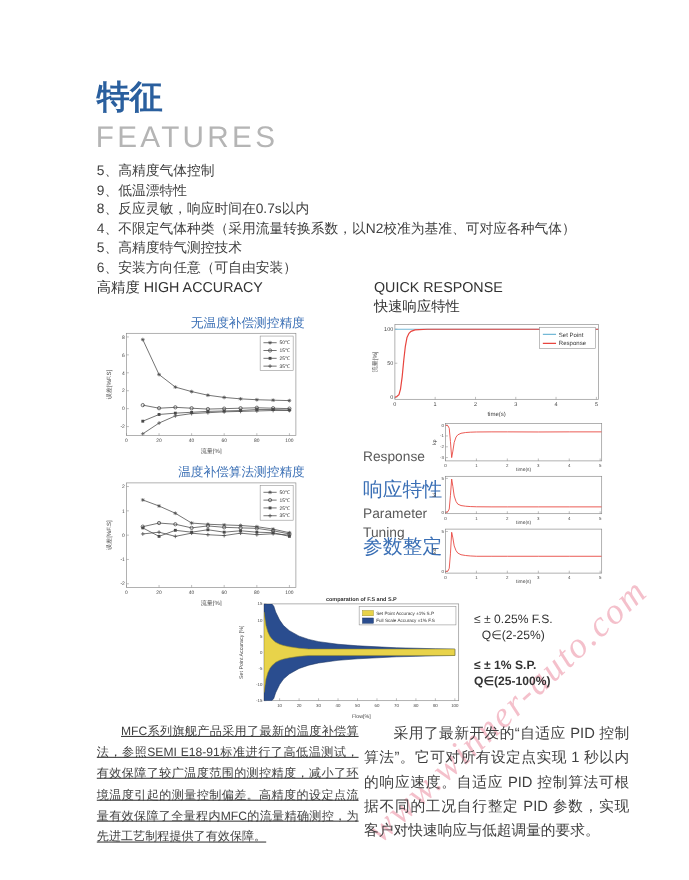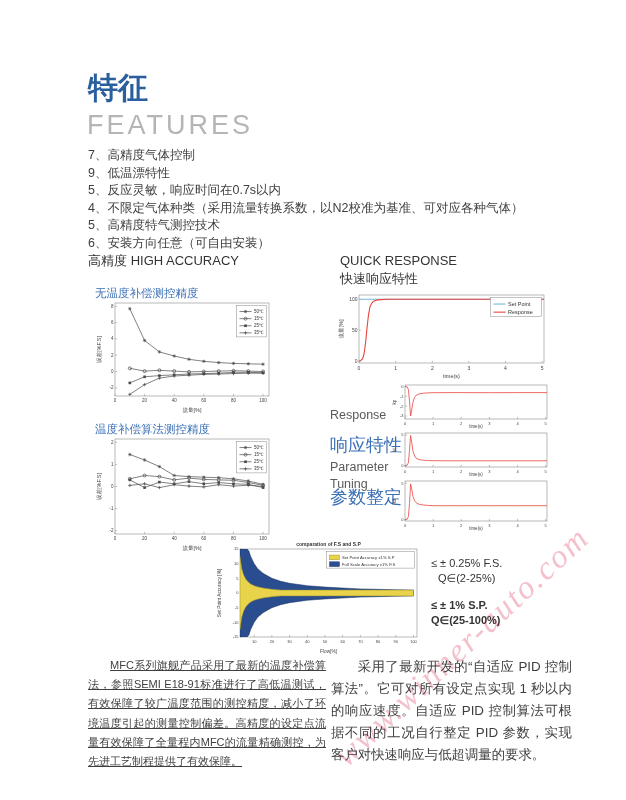--- a/index.html
+++ b/index.html
@@ -5,21 +5,21 @@
   html,body{margin:0;padding:0;background:#fff;}
   .page{position:relative;width:626px;height:800px;background:#fff;overflow:hidden;
         font-family:"Liberation Sans",sans-serif;color:#3f3f3f;}
   .title-zh{position:absolute;left:88px;top:68px;font-size:30px;font-weight:bold;color:#2a5f9e;}
   .title-en{position:absolute;left:87px;top:110px;font-size:27px;color:#b5b5b5;letter-spacing:3px;font-weight:400;}
   .features{position:absolute;left:88px;top:147px;margin:0;padding:0;list-style:none;
             font-size:12.5px;line-height:17.6px;color:#404040;}
   .col-header{position:absolute;font-size:13px;color:#333;}
   .ch-left{left:88px;top:252px;width:214px;}
   .ch-right{left:340px;top:252px;width:212px;line-height:18px;}
-  .chart-title{position:absolute;font-size:11.5px;color:#3a6fb5;text-align:left;}
+  .chart-title{position:absolute;font-size:11.5px;color:#3a6fb5;text-align:right;}
   .t1{left:95px;top:286px;width:182px;}
   .t2{left:95px;top:422px;width:182px;}
   .chart{position:absolute;}
   .c1{left:95px;top:299px;width:182px;height:114px;}
   .c2{left:95px;top:435px;width:182px;height:116px;}
   .c3{left:337px;top:290px;width:213px;height:89px;}
   .c4{left:391px;top:383px;width:161px;height:46px;}
   .c5{left:391px;top:431px;width:161px;height:46px;}
   .c6{left:391px;top:479px;width:161px;height:52px;}
   .c7{left:216px;top:540px;width:206px;height:114px;}
@@ -43,23 +43,23 @@
 <body>
 
 <div class="page">
   <div class="watermark">www.winner-auto.com</div>
   <div class="content">
 
     <div class="title-zh">特征</div>
     <div class="title-en">FEATURES</div>
 
     <ul class="features">
-      <li>7、高精度气体控制</li>
+      <li>5、高精度气体控制</li>
       <li>9、低温漂特性</li>
-      <li>5、反应灵敏，响应时间在0.7s以内</li>
+      <li>8、反应灵敏，响应时间在0.7s以内</li>
       <li>4、不限定气体种类（采用流量转换系数，以N2校准为基准、可对应各种气体）</li>
       <li>5、高精度特气测控技术</li>
       <li>6、安装方向任意（可自由安装）</li>
     </ul>
 
     <div class="col-header ch-left">
       <span>高精度</span>
       <span>HIGH ACCURACY</span>
     </div>
     <div class="col-header ch-right">

